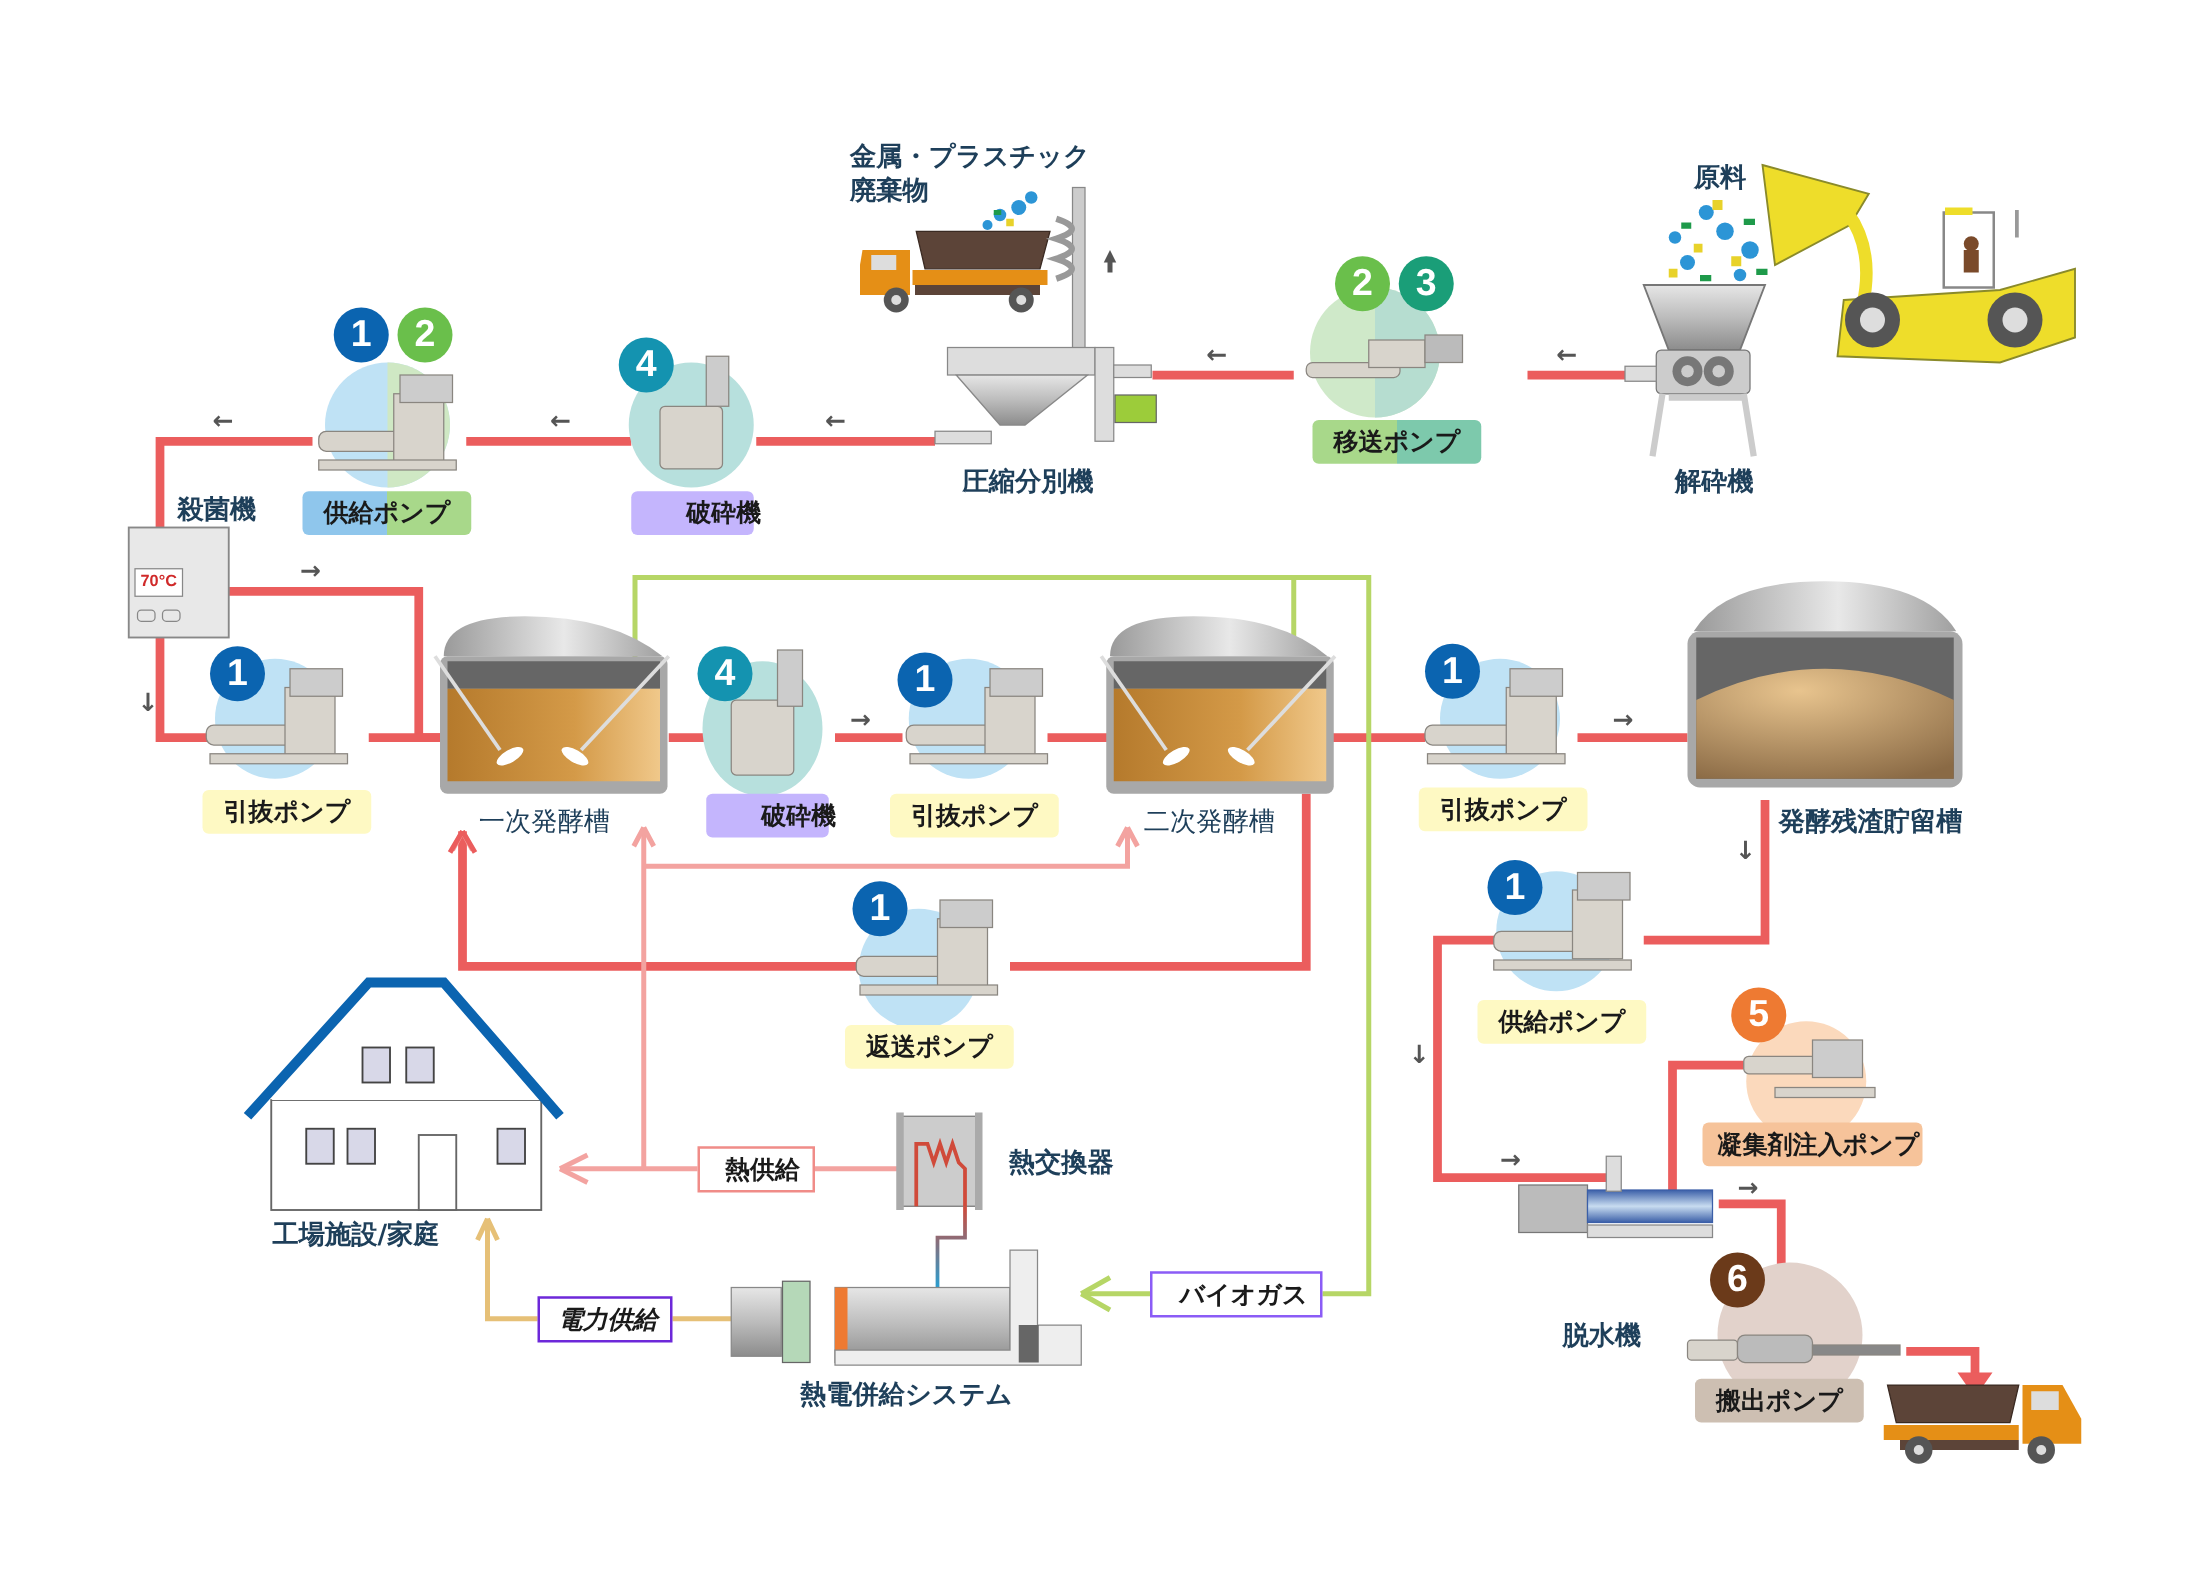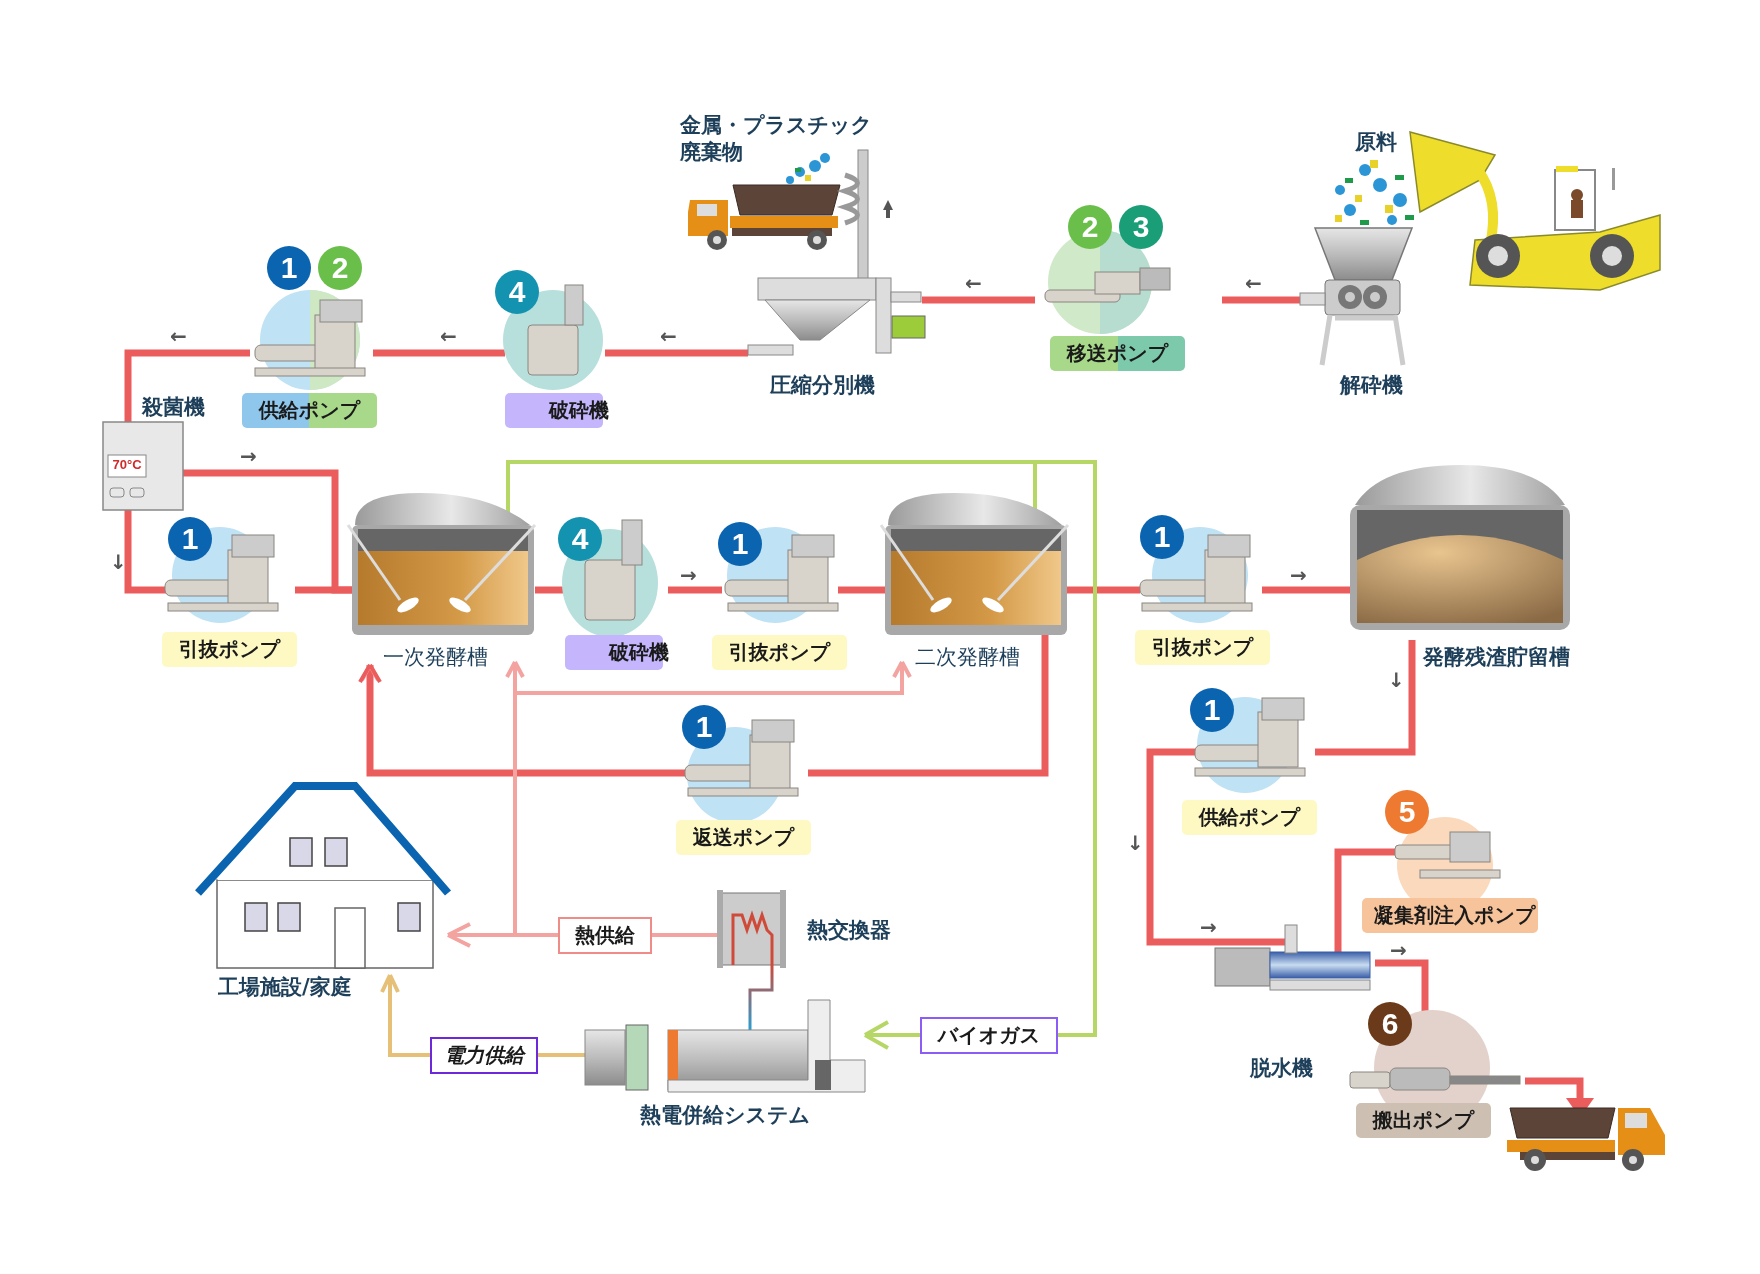--- a/index.html
+++ b/index.html
@@ -6,21 +6,21 @@
   body{width:1760px;height:1274px;position:relative;overflow:hidden;font-family:"DejaVu Sans","Liberation Sans",sans-serif;}
   svg#diagram{position:absolute;left:0;top:0;width:1760px;height:1274px;}
   .lbl{position:absolute;font-weight:bold;color:#1e3f5a;font-size:21px;white-space:nowrap;line-height:1.15;}
   .tag{position:absolute;font-weight:bold;color:#1a1a1a;font-size:20px;white-space:nowrap;border-radius:5px;padding:4px 12px;text-align:center;box-sizing:border-box;}
   .tag.blue{background:#fef9c3;}
   .tag.teal{background:#c4b5fd;padding-left:44px;}
   .tag.bluegreen{background:linear-gradient(90deg,#8fc6ec 0 50%,#a8d88a 50% 100%);}
   .tag.greenteal{background:linear-gradient(90deg,#a8d88a 0 50%,#7dc9ac 50% 100%);}
   .tag.orange{background:#f6c39a;}
   .tag.brown{background:#cdbfb2;}
-  .box{position:absolute;font-weight:bold;color:#1a1a1a;font-size:20px;background:#fff;white-space:nowrap;text-align:center;box-sizing:border-box;padding:3px 10px;}
+  .box{position:absolute;font-weight:bold;color:#1a1a1a;font-size:20px;background:#fff;white-space:nowrap;text-align:right;box-sizing:border-box;padding:3px 10px;}
   .box.heat{border:2px solid #f08c88;}
   .box.power{border:2px solid #6d28d9;font-style:italic;}
   .box.gas{border:2px solid #8b5cf6;}
   .badge{position:absolute;width:44px;height:44px;border-radius:50%;color:#fff;font-weight:bold;font-size:30px;text-align:center;line-height:44px;font-family:"Liberation Sans",sans-serif;}
   .b1{background:#0b64b0;}
   .b2{background:#6abf4b;}
   .b3{background:#1a9e78;}
   .b4{background:#1493b0;}
   .b5{background:#ee7a32;}
   .b6{background:#6b3a1a;}

